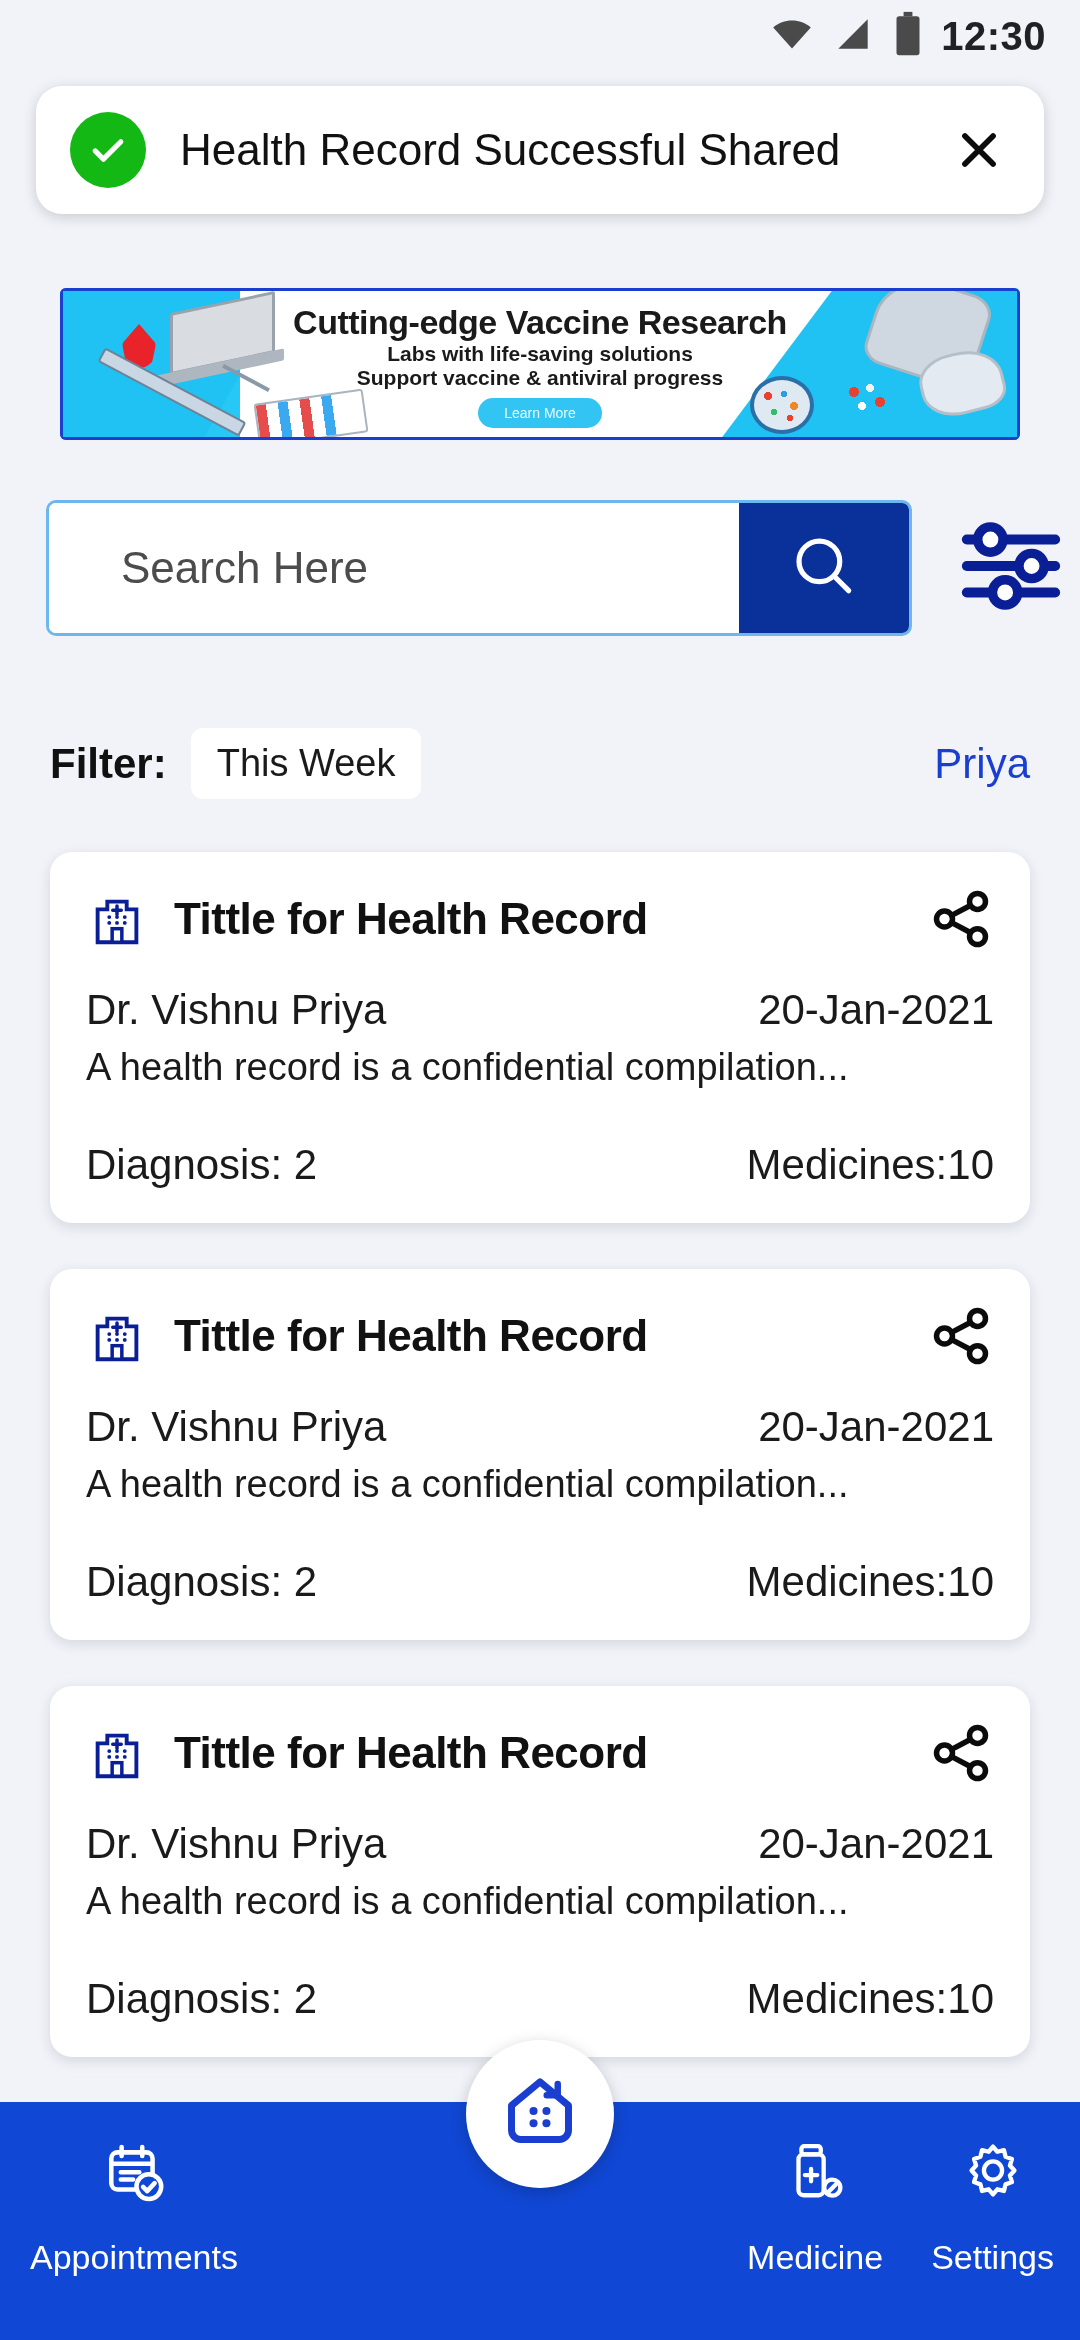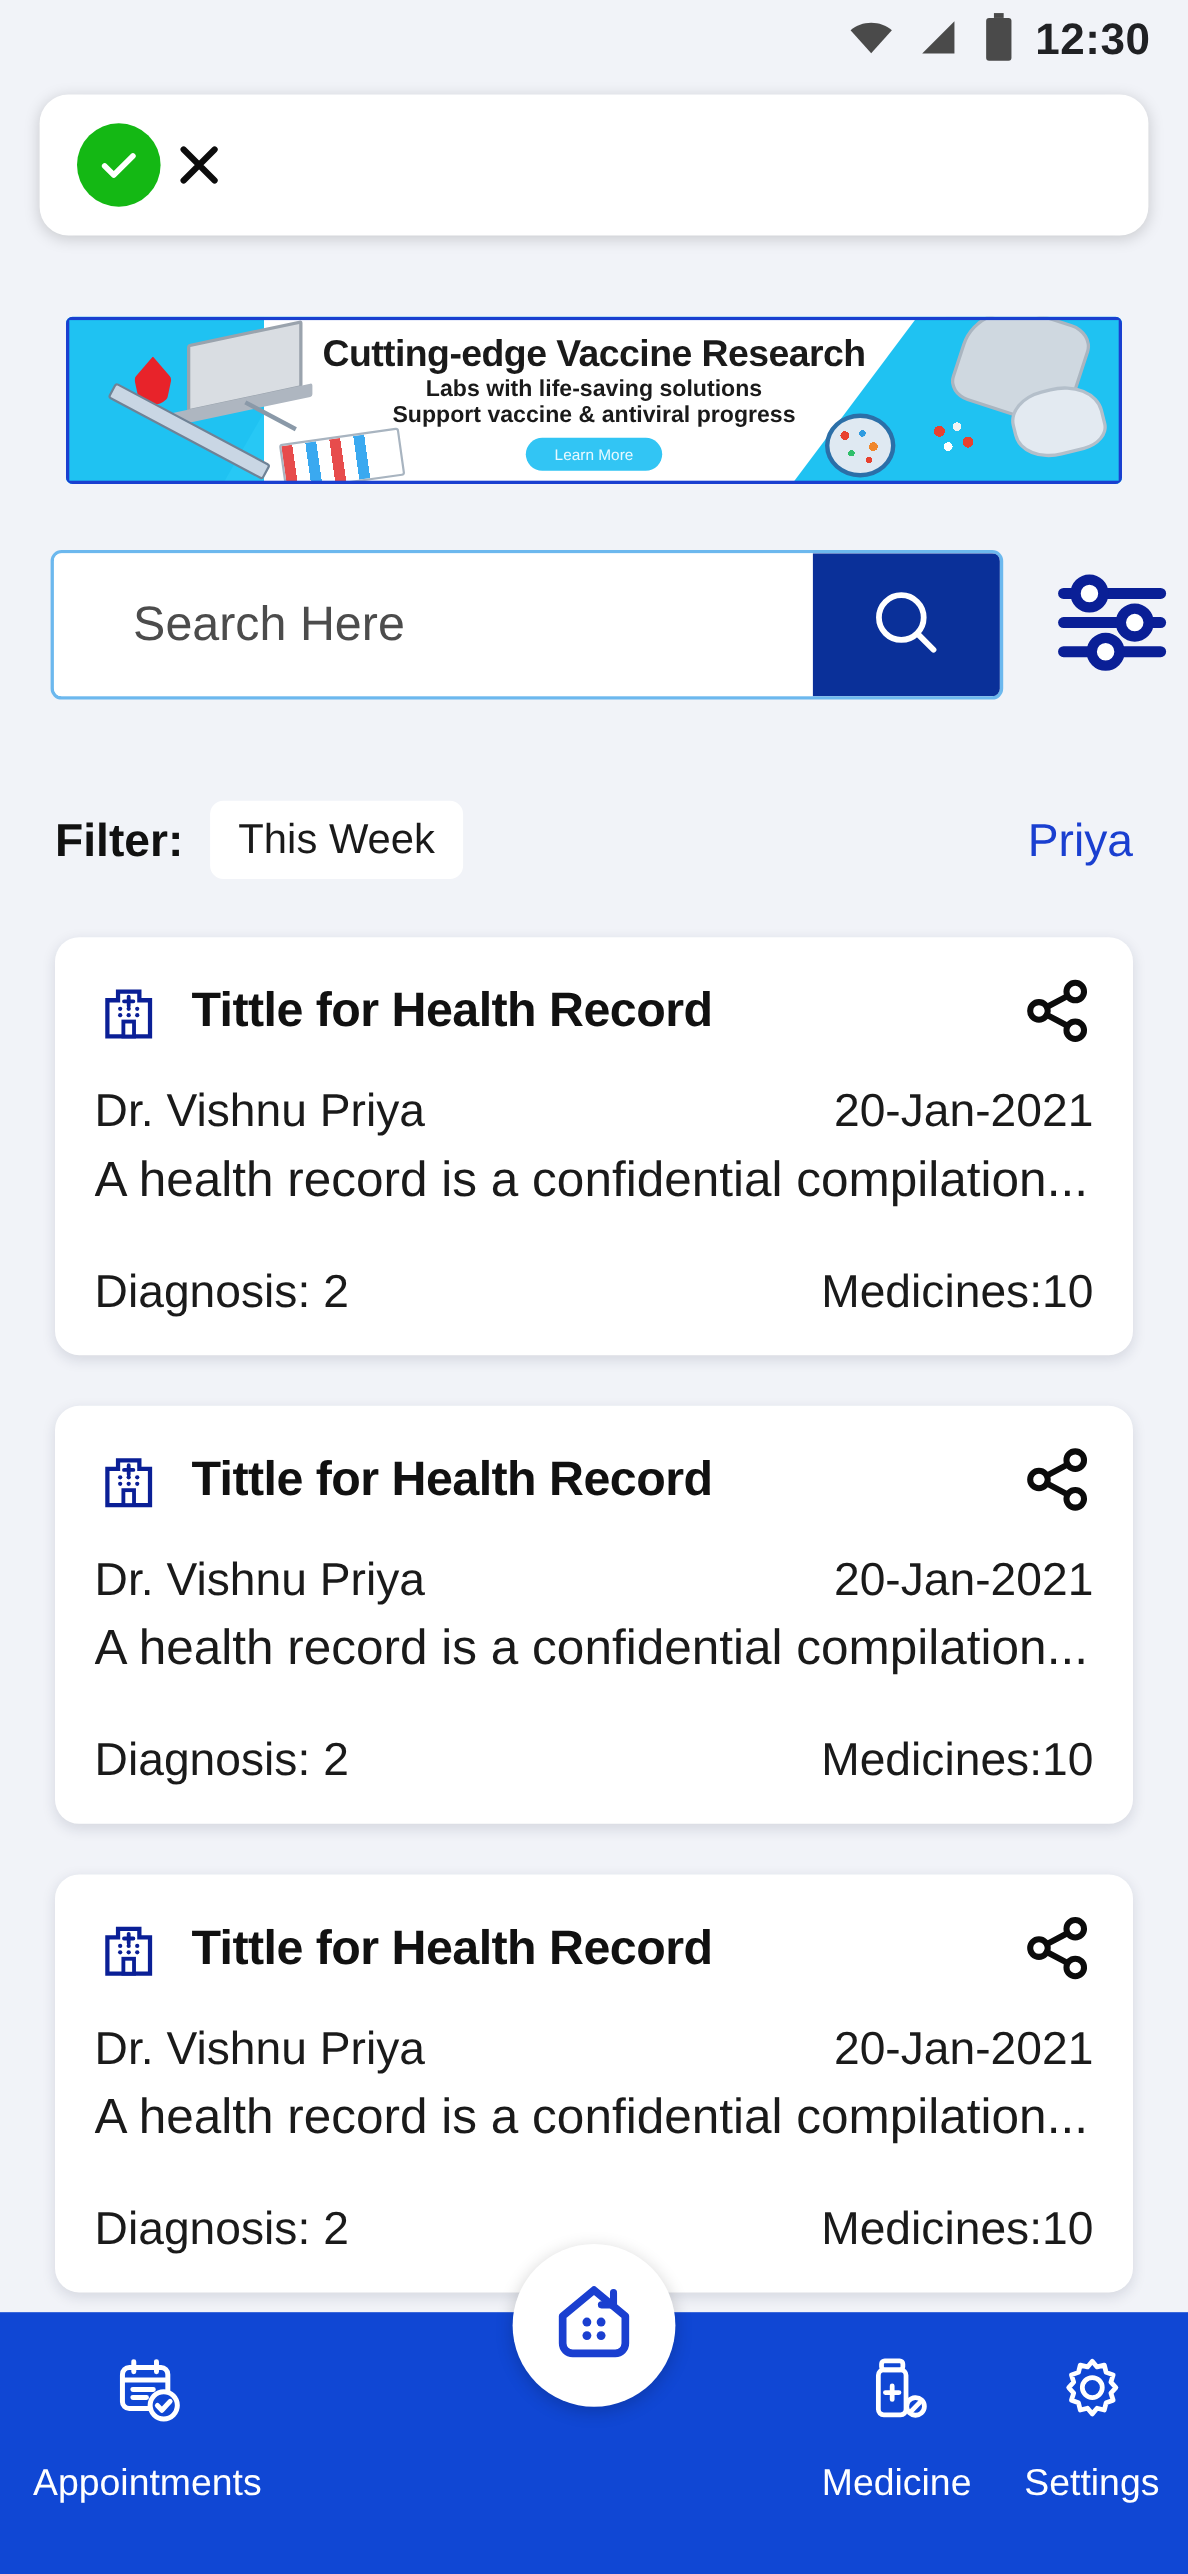--- a/index.html
+++ b/index.html
@@ -216,21 +216,21 @@
     font-size:44px; font-weight:bold; color:#111; letter-spacing:-0.5px;
   }
   .rec-share { flex:0 0 auto; width:66px; height:66px; cursor:pointer; }
   .rec-line {
     display:flex; align-items:baseline; justify-content:space-between;
     margin-top:34px;
   }
   .rec-doc { font-size:42px; color:#1a1a1a; }
   .rec-date { font-size:42px; color:#1a1a1a; }
   .rec-desc {
-    margin-top:12px; font-size:45px; color:#1a1a1a;
+    margin-top:12px; font-size:38px; color:#1a1a1a;
     white-space:nowrap; overflow:hidden;
   }
   .rec-stats {
     display:flex; align-items:baseline; justify-content:space-between;
     margin-top:52px;
   }
   .rec-diag { font-size:42px; color:#1a1a1a; }
   .rec-med { font-size:42px; color:#1a1a1a; }
 
   
@@ -315,20 +315,21 @@
     </div>
     <div class="b-border"></div>
   </div>
 
   <div id="toast">
     <div class="check-circle">
       <svg width="44" height="44" viewBox="0 0 24 24">
         <path d="M5 12.5l4.5 4.5L19 7.5" fill="none" stroke="#ffffff" stroke-width="2.8" stroke-linecap="round" stroke-linejoin="round"></path>
       </svg>
     </div>
+    <div class="toast-msg">Health Record Successful Shared</div>
     <div class="toast-close">
       <svg width="52" height="52" viewBox="0 0 24 24">
         <path d="M5.5 5.5l13 13M18.5 5.5l-13 13" stroke="#0c0c0c" stroke-width="2.6" stroke-linecap="round"></path>
       </svg>
     </div>
   </div>
 
   <div id="searchrow">
     <div id="searchbox">
       <input class="s-input" type="text" placeholder="Search Here" style="">

